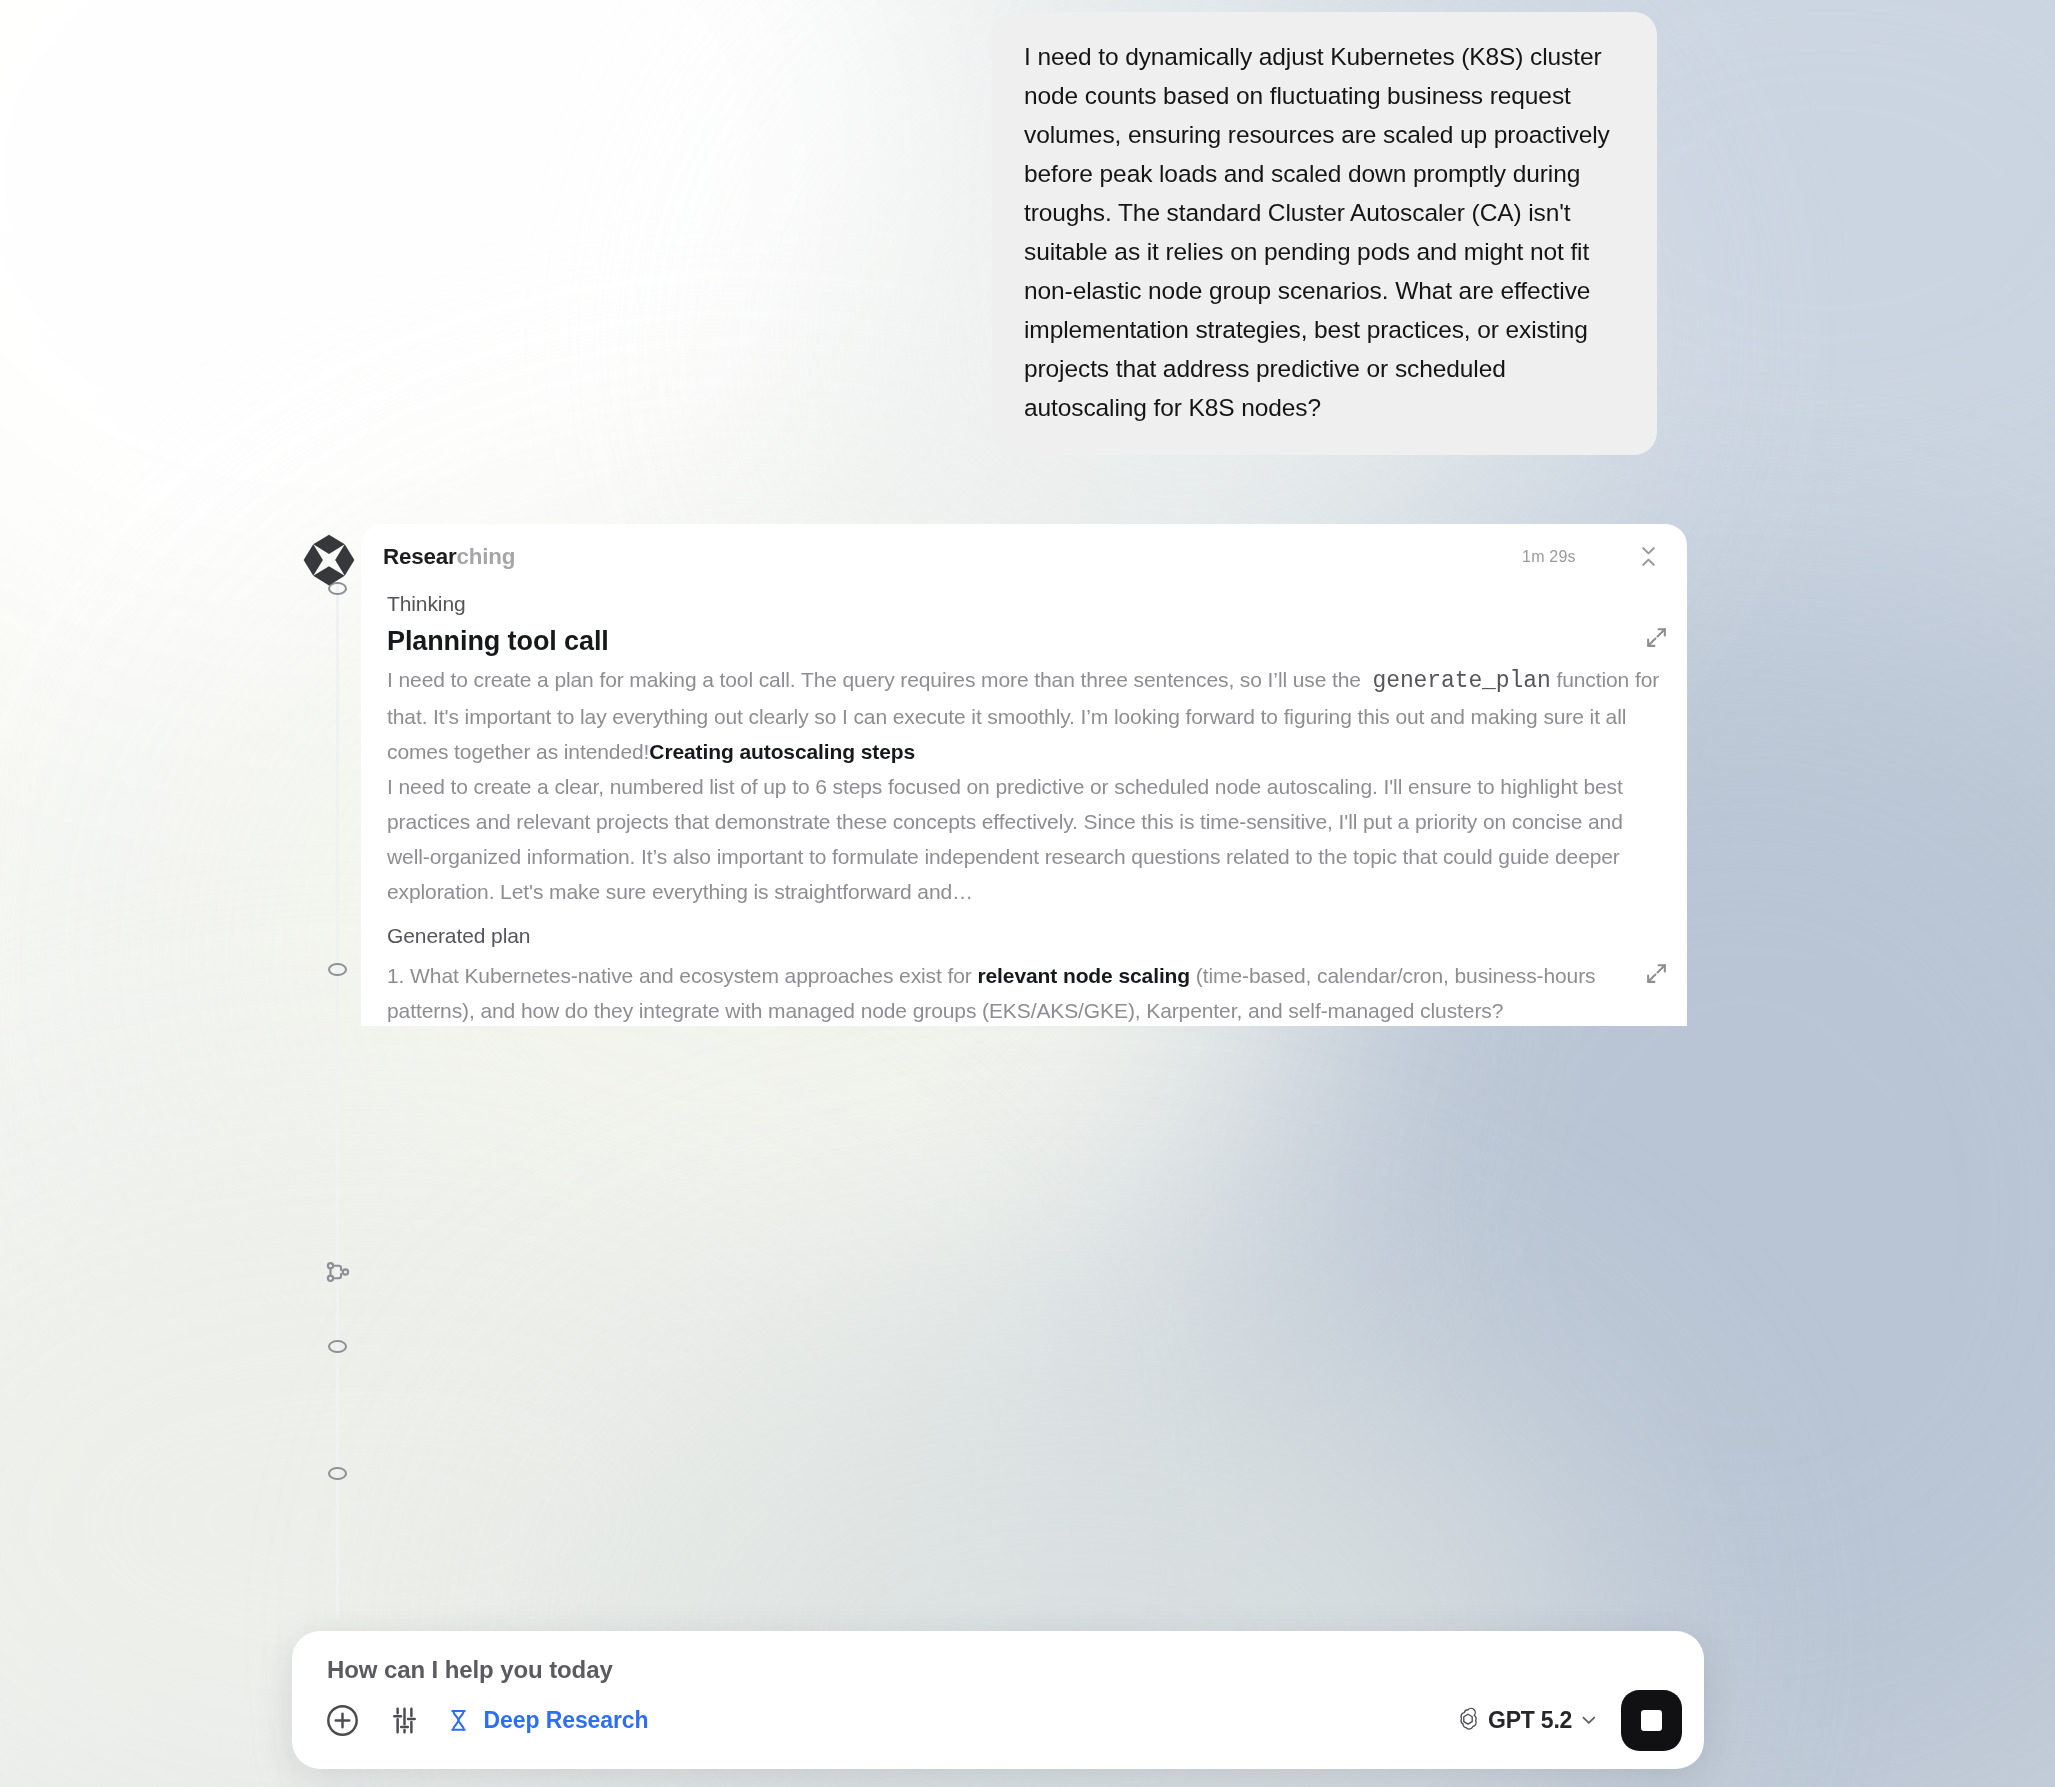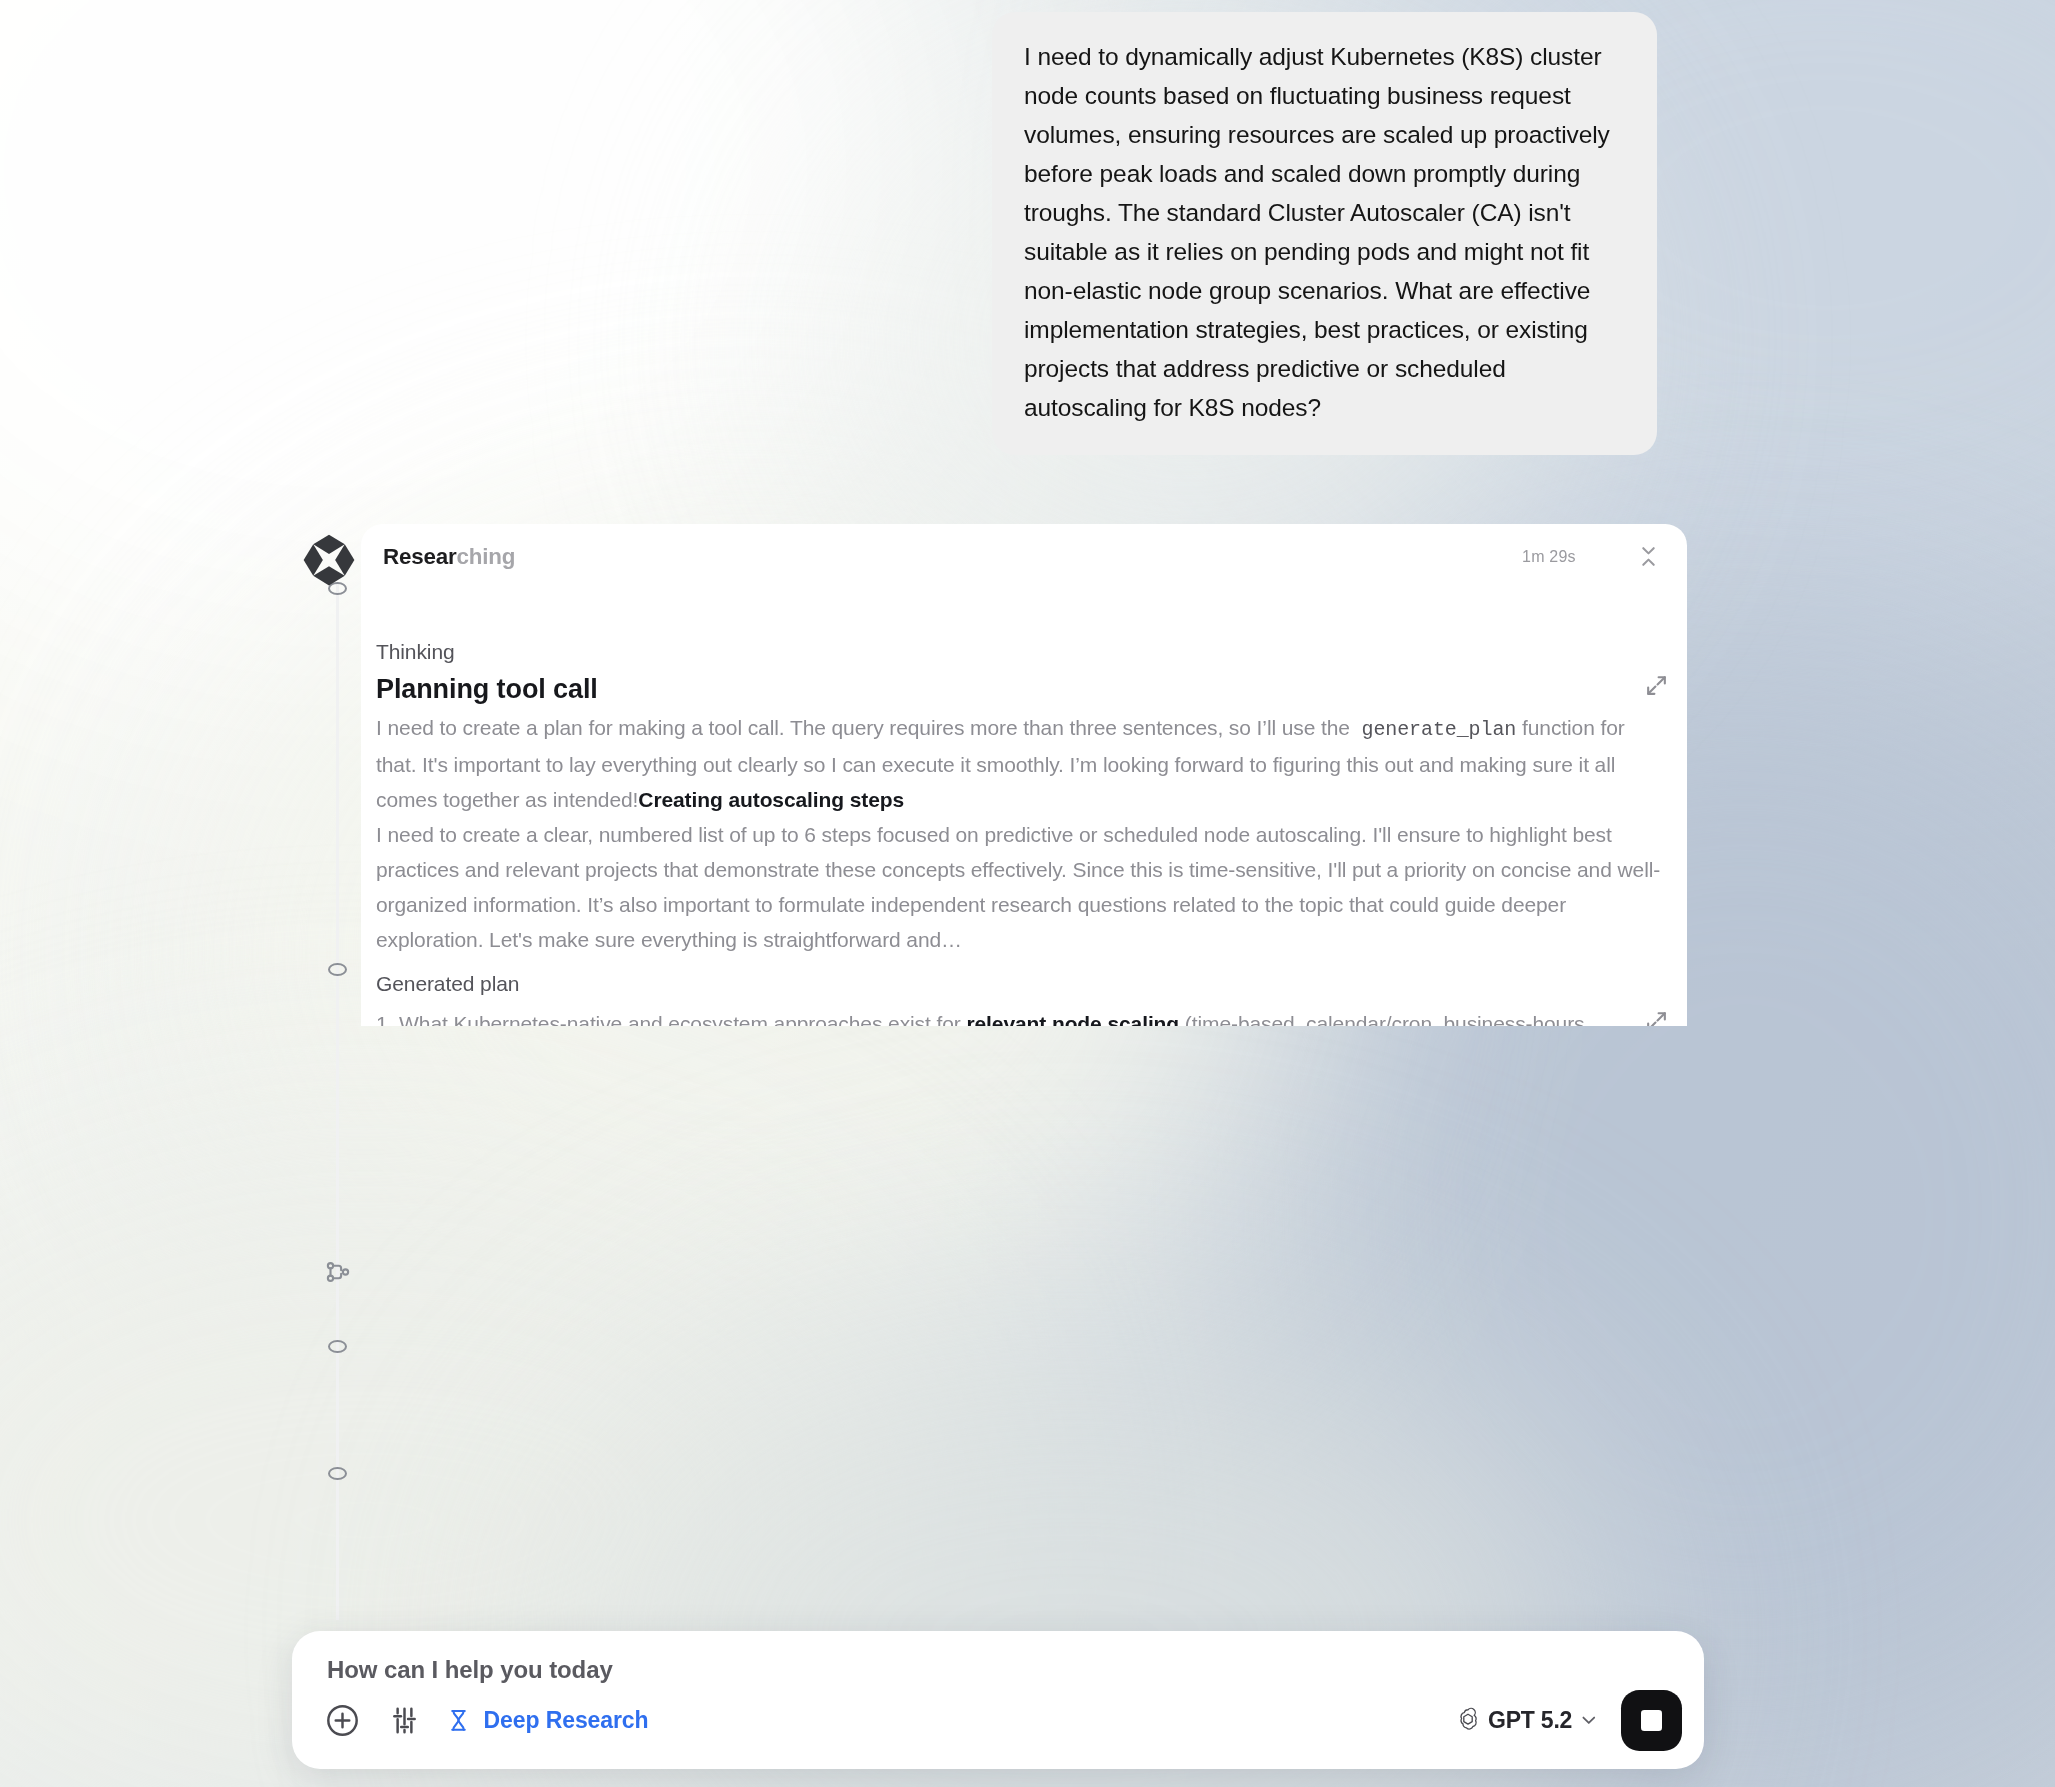--- a/index.html
+++ b/index.html
@@ -90,33 +90,33 @@
   .card-title .tail { font-weight: 700; color: #a6a6aa; }
   .card-head .spacer { flex: 1; }
   .elapsed { font-size: 16px; color: #9a9a9f; margin-right: 18.3px; letter-spacing: 0.2px; }
 
   .icon-btn {
     width: 28px; height: 28px;
     display: flex; align-items: center; justify-content: center;
     color: #9a9a9f;
   }
 
-  .section { position: absolute; left: 15px; right: 25px; margin-top: 48px; }
+  .section { position: absolute; left: 26px; right: 25px; }
   .section-label { font-size: 21px; color: #54545a; margin-bottom: 10px; letter-spacing: -0.1px; }
   .section-head-bold { font-size: 27px; font-weight: 700; color: #17181c; letter-spacing: -0.1px; }
   .body-text {
     font-size: 21px;
     line-height: 35px;
     color: #8d8d93;
     letter-spacing: -0.1px;
   }
   .body-text b { color: #16181d; font-weight: 700; }
   .body-text code {
     font-family: "Liberation Mono", "DejaVu Sans Mono", monospace;
-    font-size: 20px;
+    font-size: 23px;
     color: #55555b;
     padding: 0 5.8px;
   }
   .expand-ico { position: absolute; right: -6.6px; color: #8e8e94; }
 
   
   #sec-thinking { top: 68px; }
   
   #sec-plan { top: 400px; }
 

